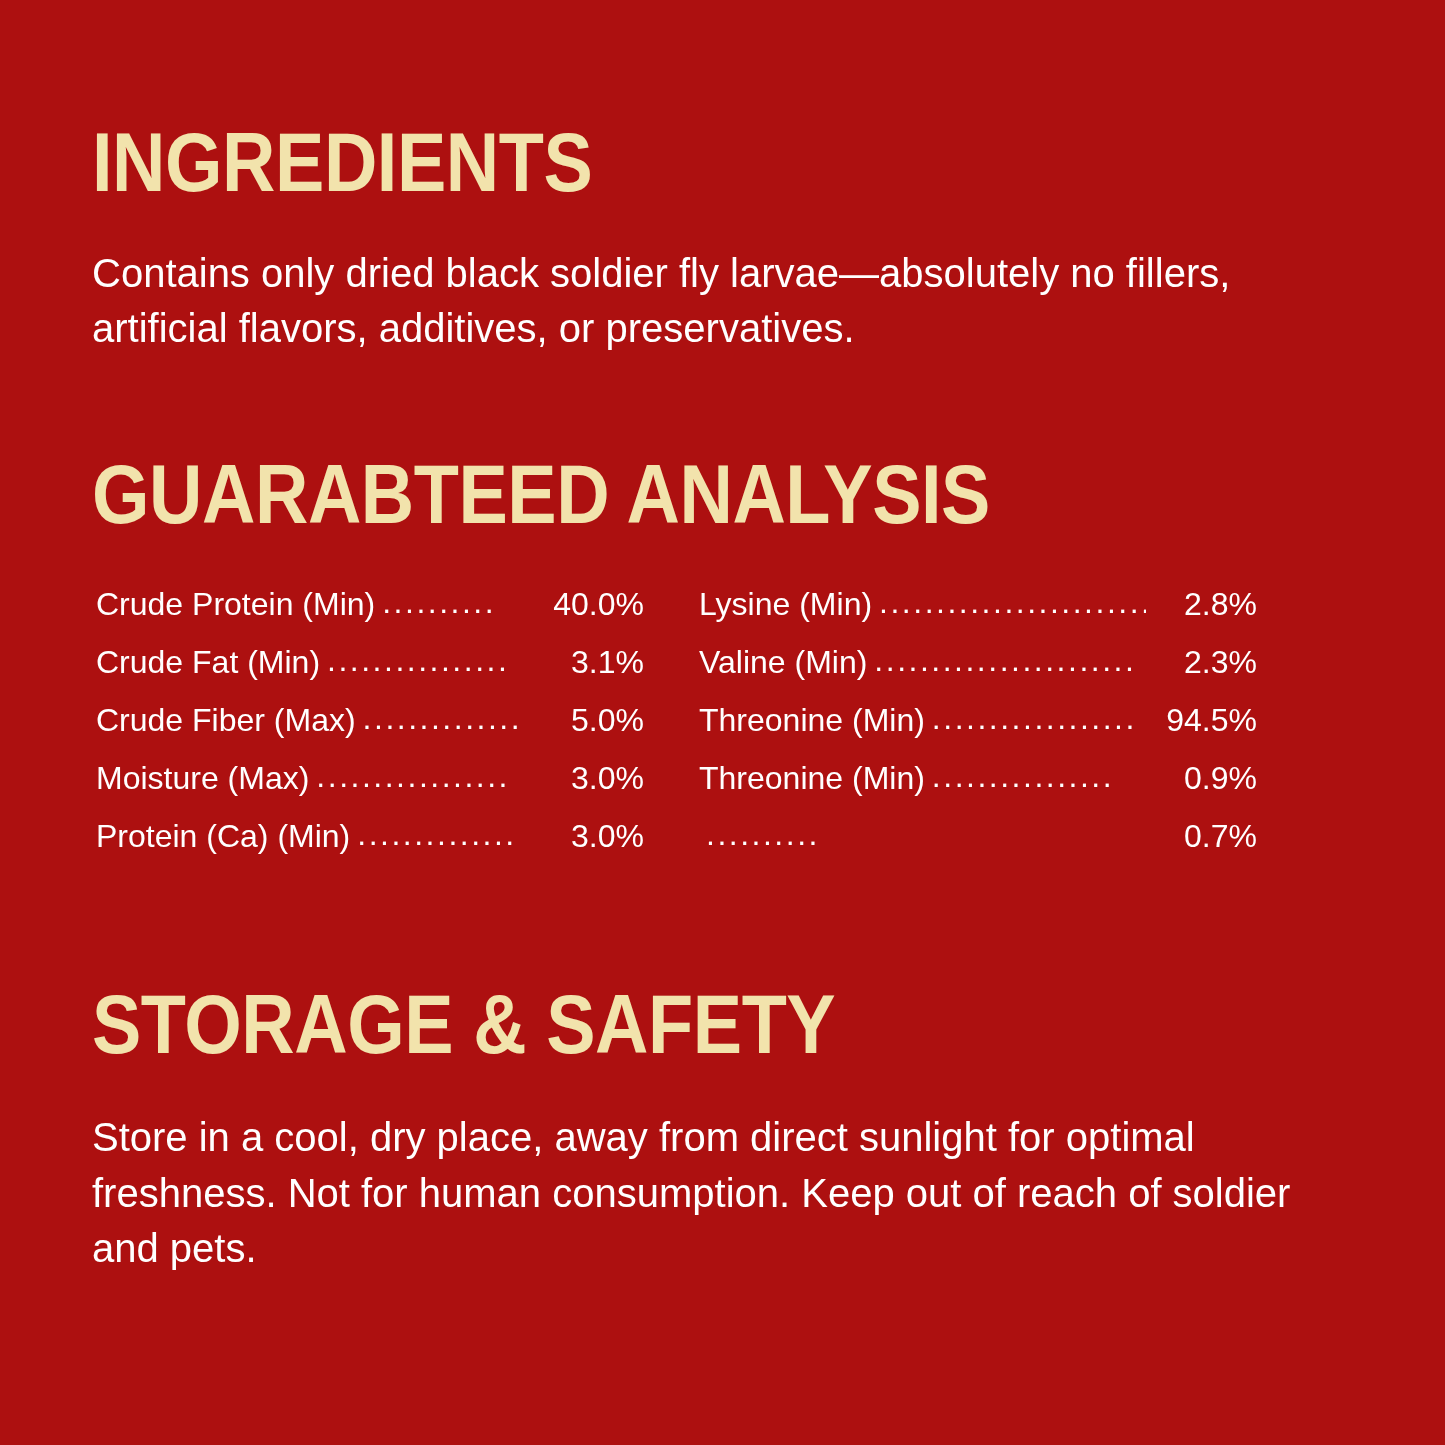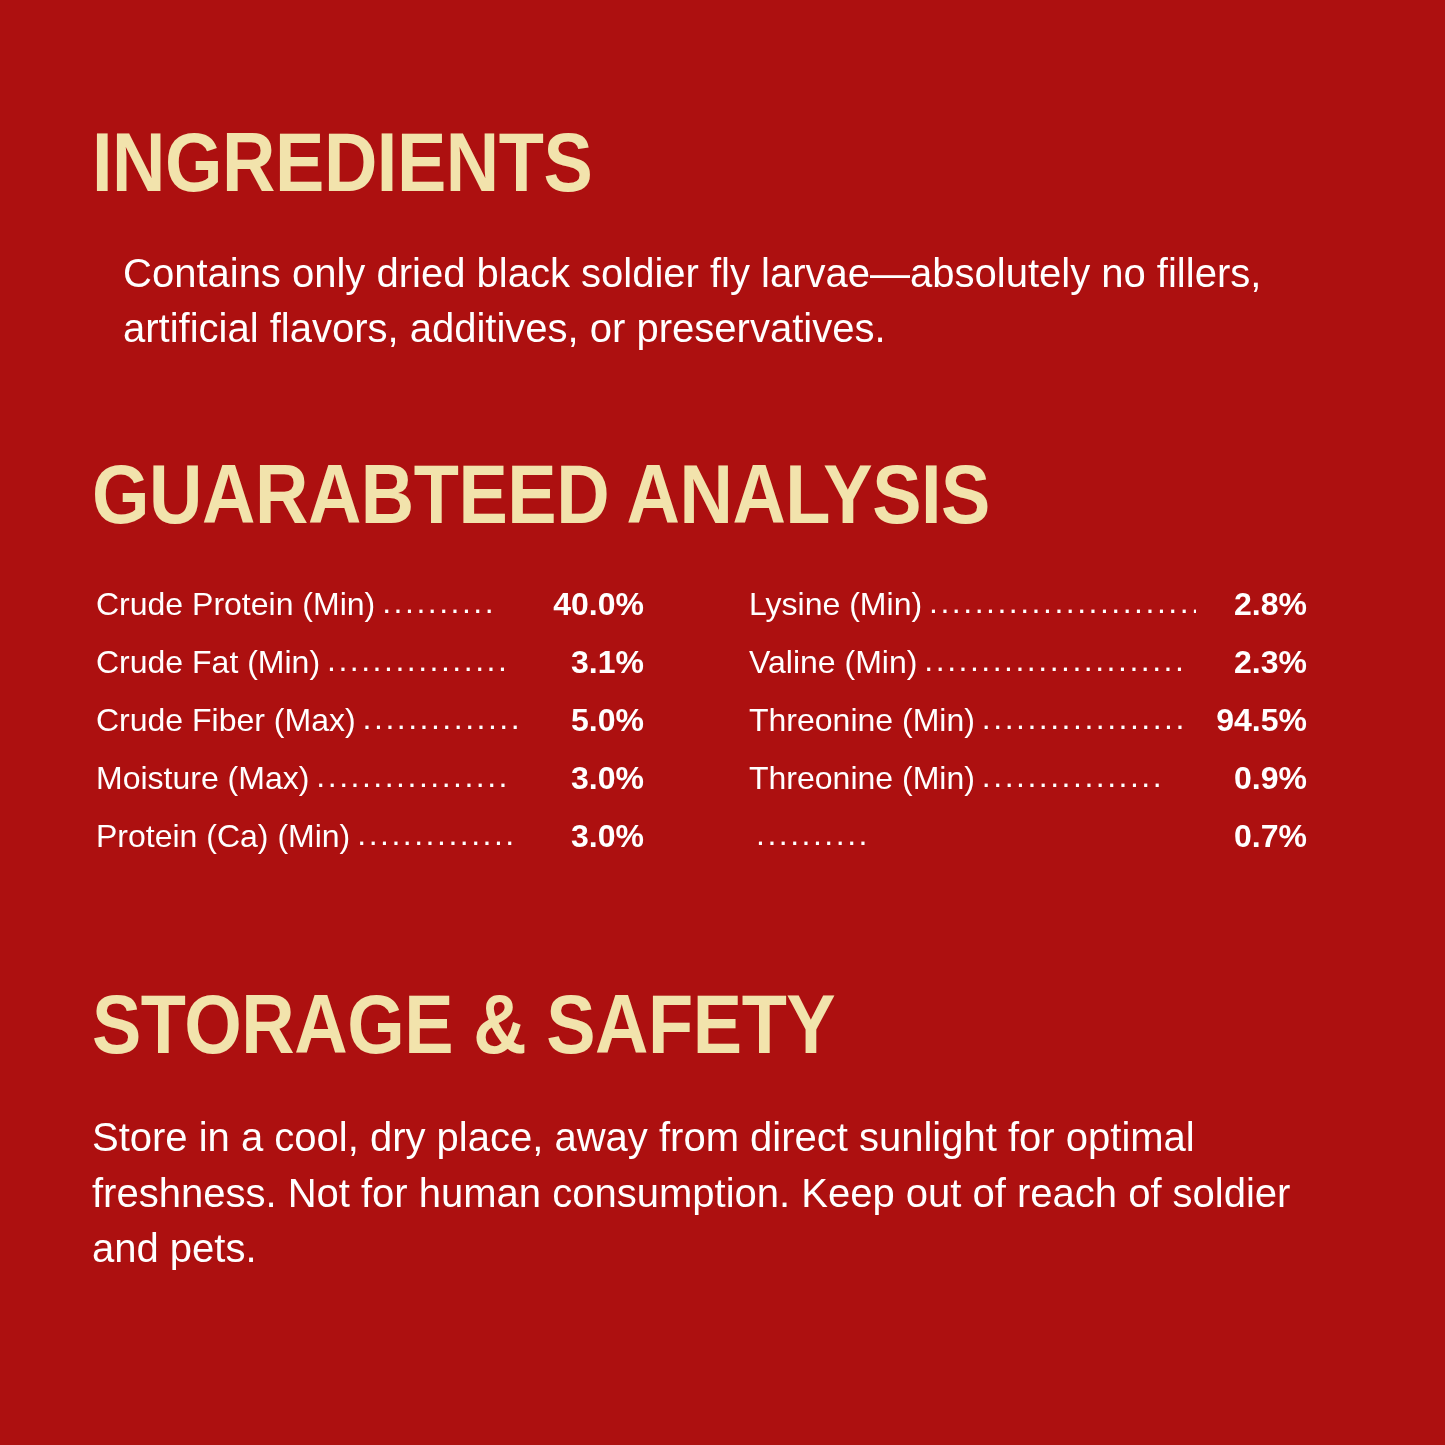--- a/index.html
+++ b/index.html
@@ -46,25 +46,24 @@
   .body-text {
     color: #FFFFFF;
     font-size: 40px;
     line-height: 1.38;
     font-weight: 400;
     max-width: 1215px;
     margin: 0;
   }
   #ingredients-text {
     margin-bottom: 96px;
-    margin-left: 31px;
   }
   .analysis {
     display: flex;
-    gap: 105px;
+    gap: 55px;
     margin: 0 12px 104px 0;
     padding-left: 4px;
   }
   .analysis-col {
     flex: 0 0 auto;
   }
   .col-left { width: 548px; }
   .col-right { width: 558px; }
   .row {
     display: flex;
@@ -85,21 +84,20 @@
     position: relative;
     top: -2px;
     letter-spacing: 2.5px;
     color: #FFFFFF;
     font-size: 32px;
   }
   .row .value {
     flex: 0 0 auto;
     text-align: right;
     min-width: 104px;
-    font-weight: bold;
   }
 </style>
 </head>
 <body>
 
 <div class="page">
 
   <h1 class="section-heading" id="heading-ingredients">INGREDIENTS</h1>
 
   <p class="body-text" id="ingredients-text">Contains only dried black soldier fly larvae—absolutely no fillers, artificial flavors, additives, or preservatives.</p>

